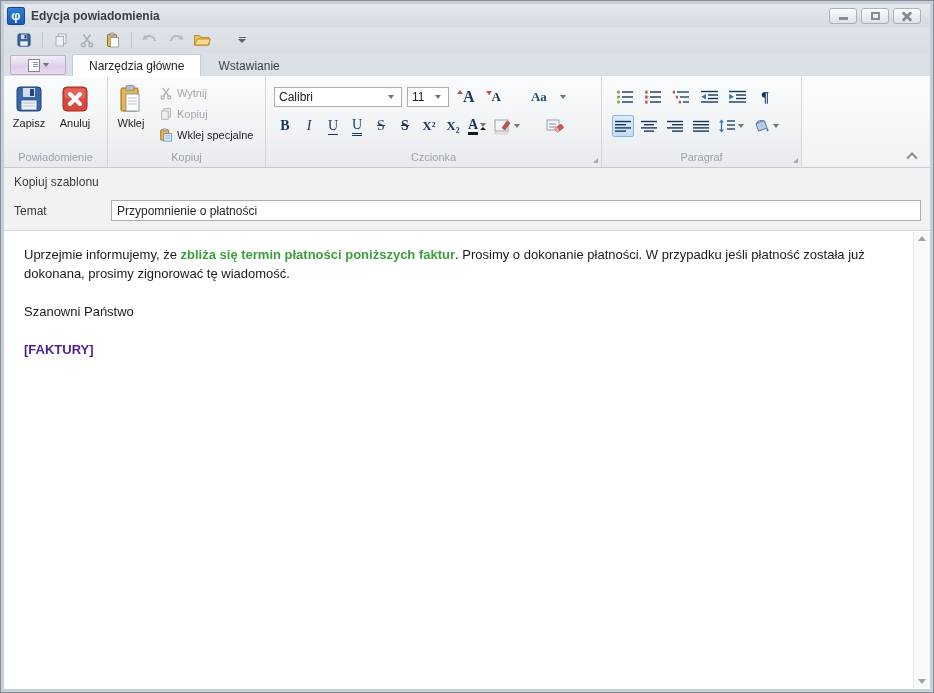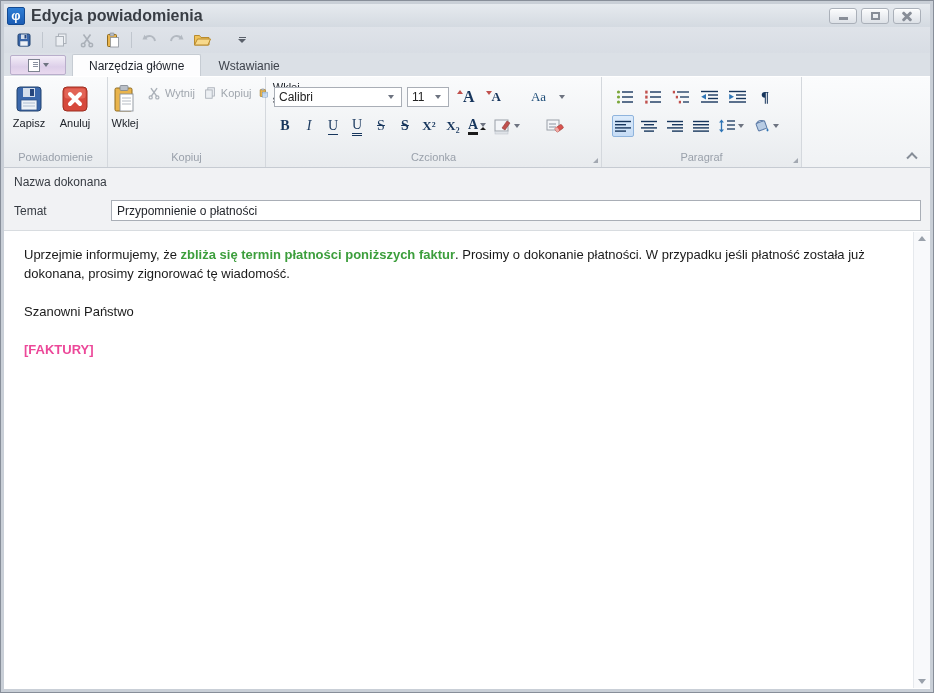--- a/index.html
+++ b/index.html
@@ -14,21 +14,21 @@
   .titlebar{
     height:23px;display:flex;align-items:center;gap:6px;padding:0 3px;
     background:linear-gradient(#e6eaef,#d4dae1);
   }
   .appicon{
     width:18px;height:18px;border-radius:2px;flex:0 0 auto;
     background:linear-gradient(#2f7fd6,#1b5cb4);border:1px solid #134a92;
     color:#fff;display:flex;align-items:center;justify-content:center;
     font-size:13px;font-weight:bold;line-height:1;
   }
-  .title{font-size:16px;font-weight:bold;color:#383d44;}
+  .title{font-size:12px;font-weight:bold;color:#383d44;}
   .winbtns{margin-left:auto;display:flex;gap:4px;padding-right:6px;}
   .wbtn{
     width:28px;height:16px;border:1px solid #aab0b9;border-radius:3px;cursor:default;
     background:linear-gradient(#fbfcfd,#dde1e7);display:flex;align-items:center;justify-content:center;
     box-shadow:inset 0 1px 0 #fff;
   }
   .glyph-min{width:9px;height:3px;background:#878d97;margin-top:5px;}
   .glyph-max{width:9px;height:8px;border:2px solid #878d97;}
   .glyph-x{position:relative;width:10px;height:10px;}
   .glyph-x::before,.glyph-x::after{
@@ -77,41 +77,41 @@
   .chev{
     position:absolute;right:14px;bottom:8px;width:8px;height:8px;
     border-top:2px solid #868d97;border-left:2px solid #868d97;transform:rotate(45deg) translate(2px,2px);
   }
 
   .bigbtn{width:46px;display:flex;flex-direction:column;align-items:center;padding-top:3px;gap:3px;border-radius:2px;}
   .bigbtn span.lbl{font-size:11px;color:#20242b;line-height:12px;}
   .grp-content{display:flex;flex:0 0 auto;}
 
   
-  .smallcol{display:flex;flex-direction:row;justify-content:flex-start;gap:2px;padding:2px 4px 0 4px;}
+  .smallcol{display:flex;flex-direction:column;justify-content:flex-start;gap:2px;padding:2px 4px 0 4px;}
   .smallbtn{display:flex;align-items:center;gap:4px;height:19px;font-size:11px;color:#20242b;padding:0 3px;border-radius:2px;}
   .smallbtn.disabled{color:#a0a6ae;}
 
   
   .fontgrp .row1{display:flex;align-items:center;gap:5px;padding:5px 6px 2px 6px;height:28px;}
   .fontgrp .row2{display:flex;align-items:center;gap:2px;padding:4px 4px 0 6px;height:30px;}
   .combo{height:20px;background:#fff;border:1px solid #a9aeb6;display:flex;align-items:center;font-size:12px;color:#222;padding:0 4px;gap:4px;}
   .combo .cbx{margin-left:auto;width:13px;height:16px;display:flex;align-items:center;justify-content:center;}
   .combo-font{width:128px;} .combo-size{width:42px;}
   .fbtn{min-width:22px;height:22px;display:flex;align-items:center;justify-content:center;
         font-family:"Liberation Serif",serif;font-size:14px;color:#17365d;border-radius:2px;gap:2px;}
   .fbtn.b{font-weight:bold;} .fbtn.i{font-style:italic;}
   .fbtn.u span{border-bottom:1px solid #17365d;}
   .fbtn.uu span{border-bottom:3px double #17365d;}
   .fbtn.st span{text-decoration:line-through;}
   .fbtn.st2 span{text-decoration:line-through;font-weight:bold;}
   .grow-font{display:flex;align-items:flex-start;font-family:"Liberation Serif",serif;font-weight:bold;color:#17365d;font-size:16px;position:relative;padding:0 3px;}
   .grow-font .tick{width:0;height:0;border-left:3px solid transparent;border-right:3px solid transparent;margin-top:2px;}
   .tick.up{border-bottom:4px solid #c0504d;} .tick.dn{border-top:4px solid #c0504d;}
-  .aa-btn{color:#1f4e79;font-weight:normal;font-size:13px;font-family:"Liberation Serif",serif;display:flex;align-items:center;gap:13px;margin-left:22px;}
+  .aa-btn{color:#1f4e79;font-weight:bold;font-size:13px;font-family:"Liberation Serif",serif;display:flex;align-items:center;gap:13px;margin-left:22px;}
   .fontcolor span{border-bottom:3px solid #1a1a1a;font-weight:bold;line-height:14px;}
 
   
   .pargrp .row1{display:flex;align-items:center;gap:6px;padding:6px 8px 2px 10px;height:28px;}
   .pargrp .row2{display:flex;align-items:center;gap:4px;padding:4px 4px 0 8px;height:30px;}
   .pbtn{min-width:22px;height:22px;display:flex;align-items:center;justify-content:center;border-radius:2px;gap:2px;border:1px solid transparent;}
   .pbtn.active{background:linear-gradient(#dcebfb,#c6dcf5);border:1px solid #8fb4dd;}
   .pilcrow{font-family:"Liberation Serif",serif;font-weight:bold;font-size:15px;color:#17365d;}
 
   
@@ -121,21 +121,21 @@
   .frow input{
     flex:1;height:21px;border:1px solid #a9aeb6;background:#fff;font-size:12px;color:#1f2228;
     padding:0 5px;font-family:"Liberation Sans",sans-serif;outline:none;
   }
 
   
   .editor{flex:1;background:#fff;position:relative;overflow:hidden;}
   .edcontent{padding:14px 30px 0 20px;font-size:13px;line-height:19px;color:#1a1a1a;}
   .edcontent p{margin:0 0 19px 0;max-width:872px;}
   .hl{color:#3c9e3c;font-weight:bold;}
-  .tagline{color:#ec4899;font-weight:bold;}
+  .tagline{color:#4c1d95;font-weight:bold;}
   .vscroll{
     position:absolute;top:1px;right:0;bottom:1px;width:17px;background:#f8f9fb;border-left:1px solid #e6e9ed;
     display:flex;flex-direction:column;justify-content:space-between;align-items:center;padding:4px 0;
   }
   .tri-up{width:0;height:0;border-left:4px solid transparent;border-right:4px solid transparent;border-bottom:5px solid #9aa1ab;}
   .tri-down{width:0;height:0;border-left:4px solid transparent;border-right:4px solid transparent;border-top:5px solid #9aa1ab;}
 </style>
 </head>
 <body>
 
@@ -493,21 +493,21 @@
       <span class="dlg"></span>
     </div>
 
     <div class="grow-area">
       <span class="chev"></span>
     </div>
   </div>
 
   <div class="formarea">
     <div class="frow">
-      <label>Nazwa dokonana</label>
+      <label>Kopiuj szablonu</label>
     </div>
     <div class="frow">
       <label>Temat</label>
       <input type="text" value="Przypomnienie o płatności" style="">
     </div>
   </div>
 
   <div class="editor">
     <div class="edcontent">
       <p><span>Uprzejmie informujemy, że </span><span class="hl">zbliża się termin płatności poniższych faktur</span><span>. Prosimy o dokonanie płatności. W przypadku jeśli płatność została już dokonana, prosimy zignorować tę wiadomość.</span></p>

